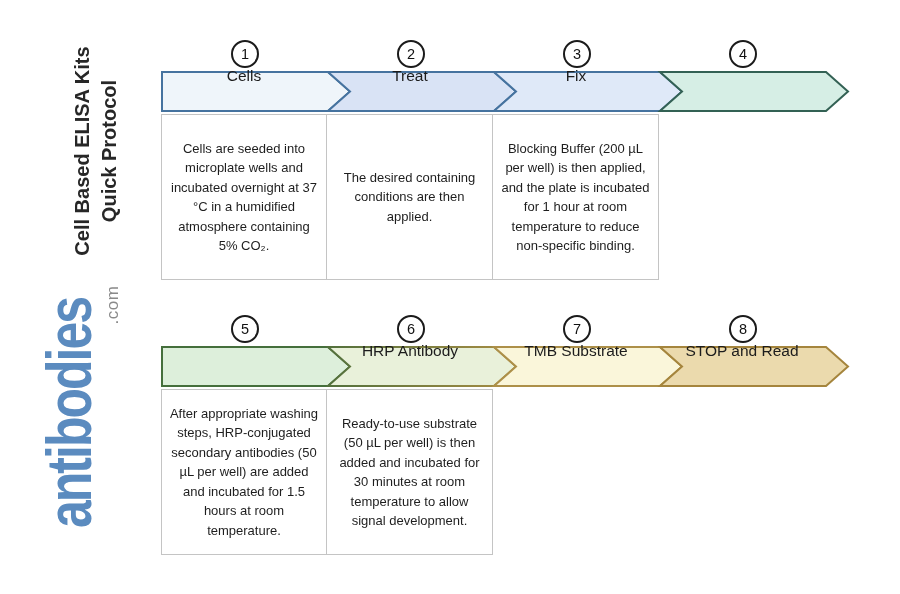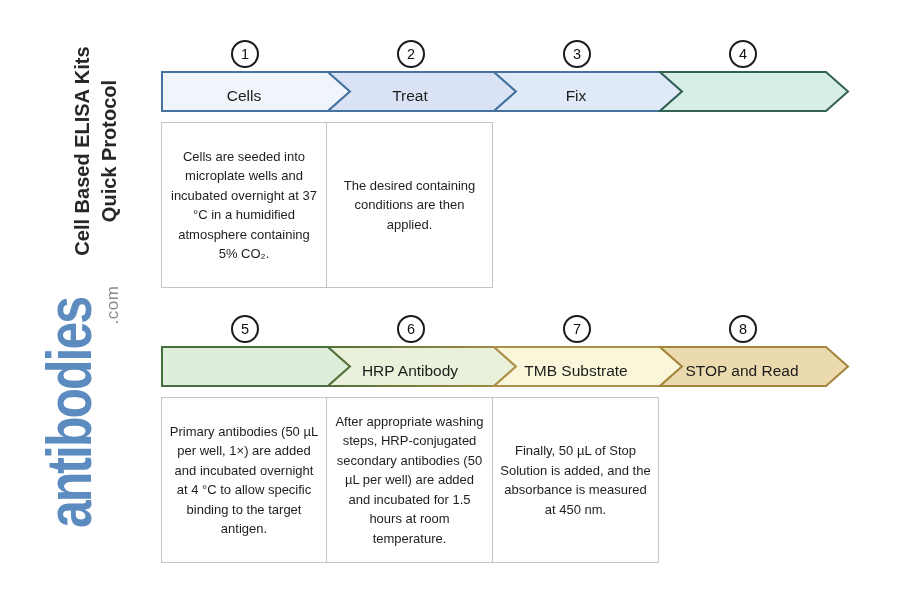--- a/index.html
+++ b/index.html
@@ -30,25 +30,25 @@
   #row-0{top:40px;}
   #row-1{top:315px;}
   .num-circle{
     position:absolute;top:0;width:28px;height:28px;box-sizing:border-box;
     border:2px solid #1b1b1b;border-radius:50%;background:#fff;
     display:flex;align-items:center;justify-content:center;
     font-size:14.5px;color:#111;z-index:4;
   }
   .arrow-band{position:absolute;top:31px;left:0;z-index:2;}
   .arrow-label{
-    position:absolute;top:36px;width:166px;height:39px;
+    position:absolute;top:16px;width:166px;height:39px;
     display:flex;align-items:center;justify-content:center;
     font-size:15.5px;color:#1c1c1c;z-index:3;white-space:nowrap;
   }
-  .desc-row{position:absolute;top:82px;left:0;display:flex;z-index:1;}
+  .desc-row{position:absolute;top:74px;left:0;display:flex;z-index:1;}
   .desc-box{
     width:166px;height:166px;background:#ffffff;box-sizing:border-box;
     border:1px solid #c4c4c4;
     display:flex;align-items:center;justify-content:center;
     padding:6px 7px;
   }
   .desc-box + .desc-box{margin-left:-1px;width:167px;}
   .desc-box p{
     margin:0;font-size:13px;line-height:1.5;color:#1e1e1e;text-align:center;
   }
@@ -89,20 +89,23 @@
       <div class="arrow-label" style="left: 0px;">Cells</div>
       <div class="arrow-label" style="left: 166px;">Treat</div>
       <div class="arrow-label" style="left: 332px;">Fix</div>
       <div class="desc-row">
         <div class="desc-box">
           <p>Cells are seeded into microplate wells and incubated overnight at 37 °C in a humidified atmosphere containing 5% CO₂.</p>
         </div>
         <div class="desc-box">
           <p>The desired containing conditions are then applied.</p>
         </div>
+        <div class="desc-box">
+          <p>Blocking Buffer (200 µL per well) is then applied, and the plate is incubated for 1 hour at room temperature to reduce non-specific binding.</p>
+        </div>
       </div>
     </div>
   <div class="row" id="row-1">
       <div class="num-circle" style="left: 70px;">
         <span>5</span>
       </div>
       <div class="num-circle" style="left: 236px;">
         <span>6</span>
       </div>
       <div class="num-circle" style="left: 402px;">
@@ -121,24 +124,21 @@
         <polygon points="1,1 167,1 189,20.5 167,40 1,40" fill="#ddefdb" stroke="#456f3c" stroke-width="2" stroke-linejoin="miter"></polygon>
         <polygon points="167,1 333,1 355,20.5 333,40 167,40 189,20.5" fill="#e9f1da" stroke="url(#grad-1-1)" stroke-width="2" stroke-linejoin="miter"></polygon>
         <polygon points="333,1 499,1 521,20.5 499,40 333,40 355,20.5" fill="#faf6da" stroke="#ad9049" stroke-width="2" stroke-linejoin="miter"></polygon>
         <polygon points="499,1 665,1 687,20.5 665,40 499,40 521,20.5" fill="#ebdaad" stroke="#a5853d" stroke-width="2" stroke-linejoin="miter"></polygon>
       </svg>
       <div class="arrow-label" style="left: 166px; text-align: right;">HRP Antibody</div>
       <div class="arrow-label" style="left: 498px;">STOP and Read</div>
       <div class="arrow-label" style="left: 332px;">TMB Substrate</div>
       <div class="desc-row">
         <div class="desc-box">
-          <p>Primary antibodies (50 µL per well, 1×) are added and incubated overnight at 4 °C to allow specific binding to the target antigen.</p>
-        </div>
-        <div class="desc-box">
           <p>After appropriate washing steps, HRP-conjugated secondary antibodies (50 µL per well) are added and incubated for 1.5 hours at room temperature.</p>
         </div>
         <div class="desc-box">
-          <p>Finally, 50 µL of Stop Solution is added, and the absorbance is measured at 450 nm.</p>
+          <p>Ready-to-use substrate (50 µL per well) is then added and incubated for 30 minutes at room temperature to allow signal development.</p>
         </div>
       </div>
     </div>
 
 </div>
 
 </body></html>

